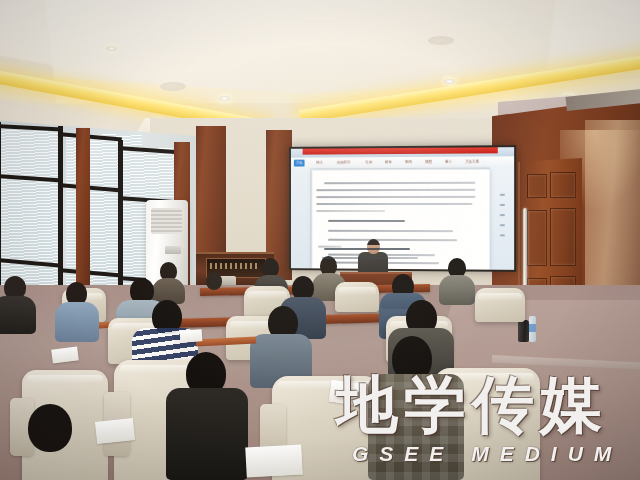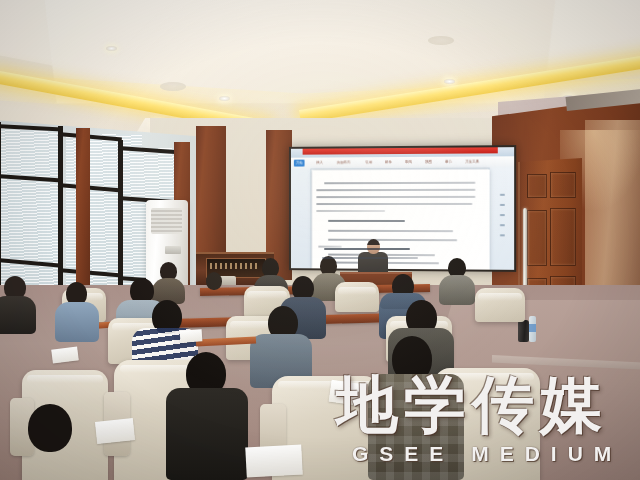--- a/index.html
+++ b/index.html
@@ -375,20 +375,21 @@
   .wm-en{
     position:absolute;left:352px;top:72px;
     font-family:"Liberation Sans", sans-serif;
     font-size:21px;font-weight:bold;letter-spacing:11px;
     color:rgba(255,255,255,.93);
     text-shadow:
       0 0 1px rgba(70,50,40,.9),
       1px 1px 0 rgba(80,58,46,.7),
       1px 1px 3px rgba(60,40,30,.4);
     white-space:nowrap;
+    font-style:italic;
   }
 
   
   .grade{
     position:absolute;left:0;top:0;width:640px;height:480px;
     background:
       radial-gradient(ellipse at 50% 38%, rgba(255,245,220,.10) 0%, rgba(0,0,0,0) 55%),
       radial-gradient(ellipse at 50% 50%, rgba(0,0,0,0) 58%, rgba(0,0,0,.17) 100%);
     pointer-events:none;
   }

